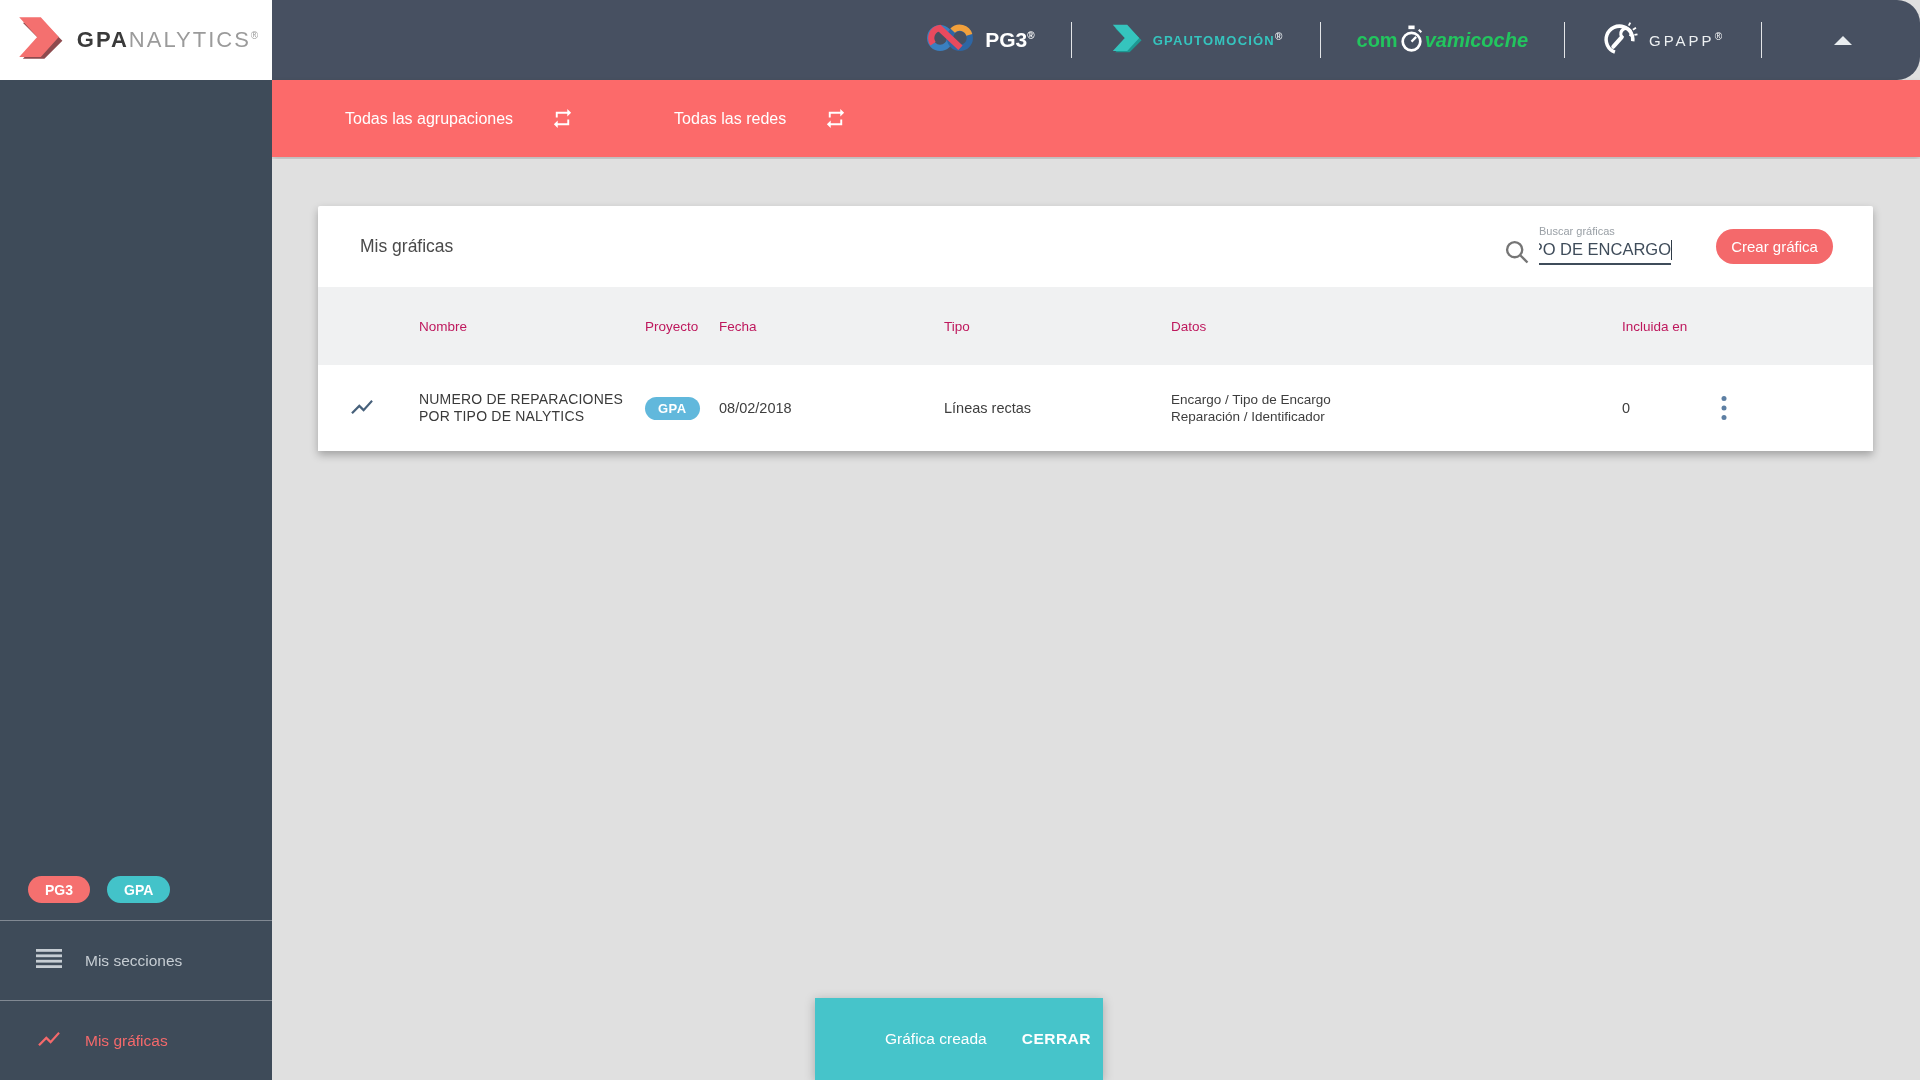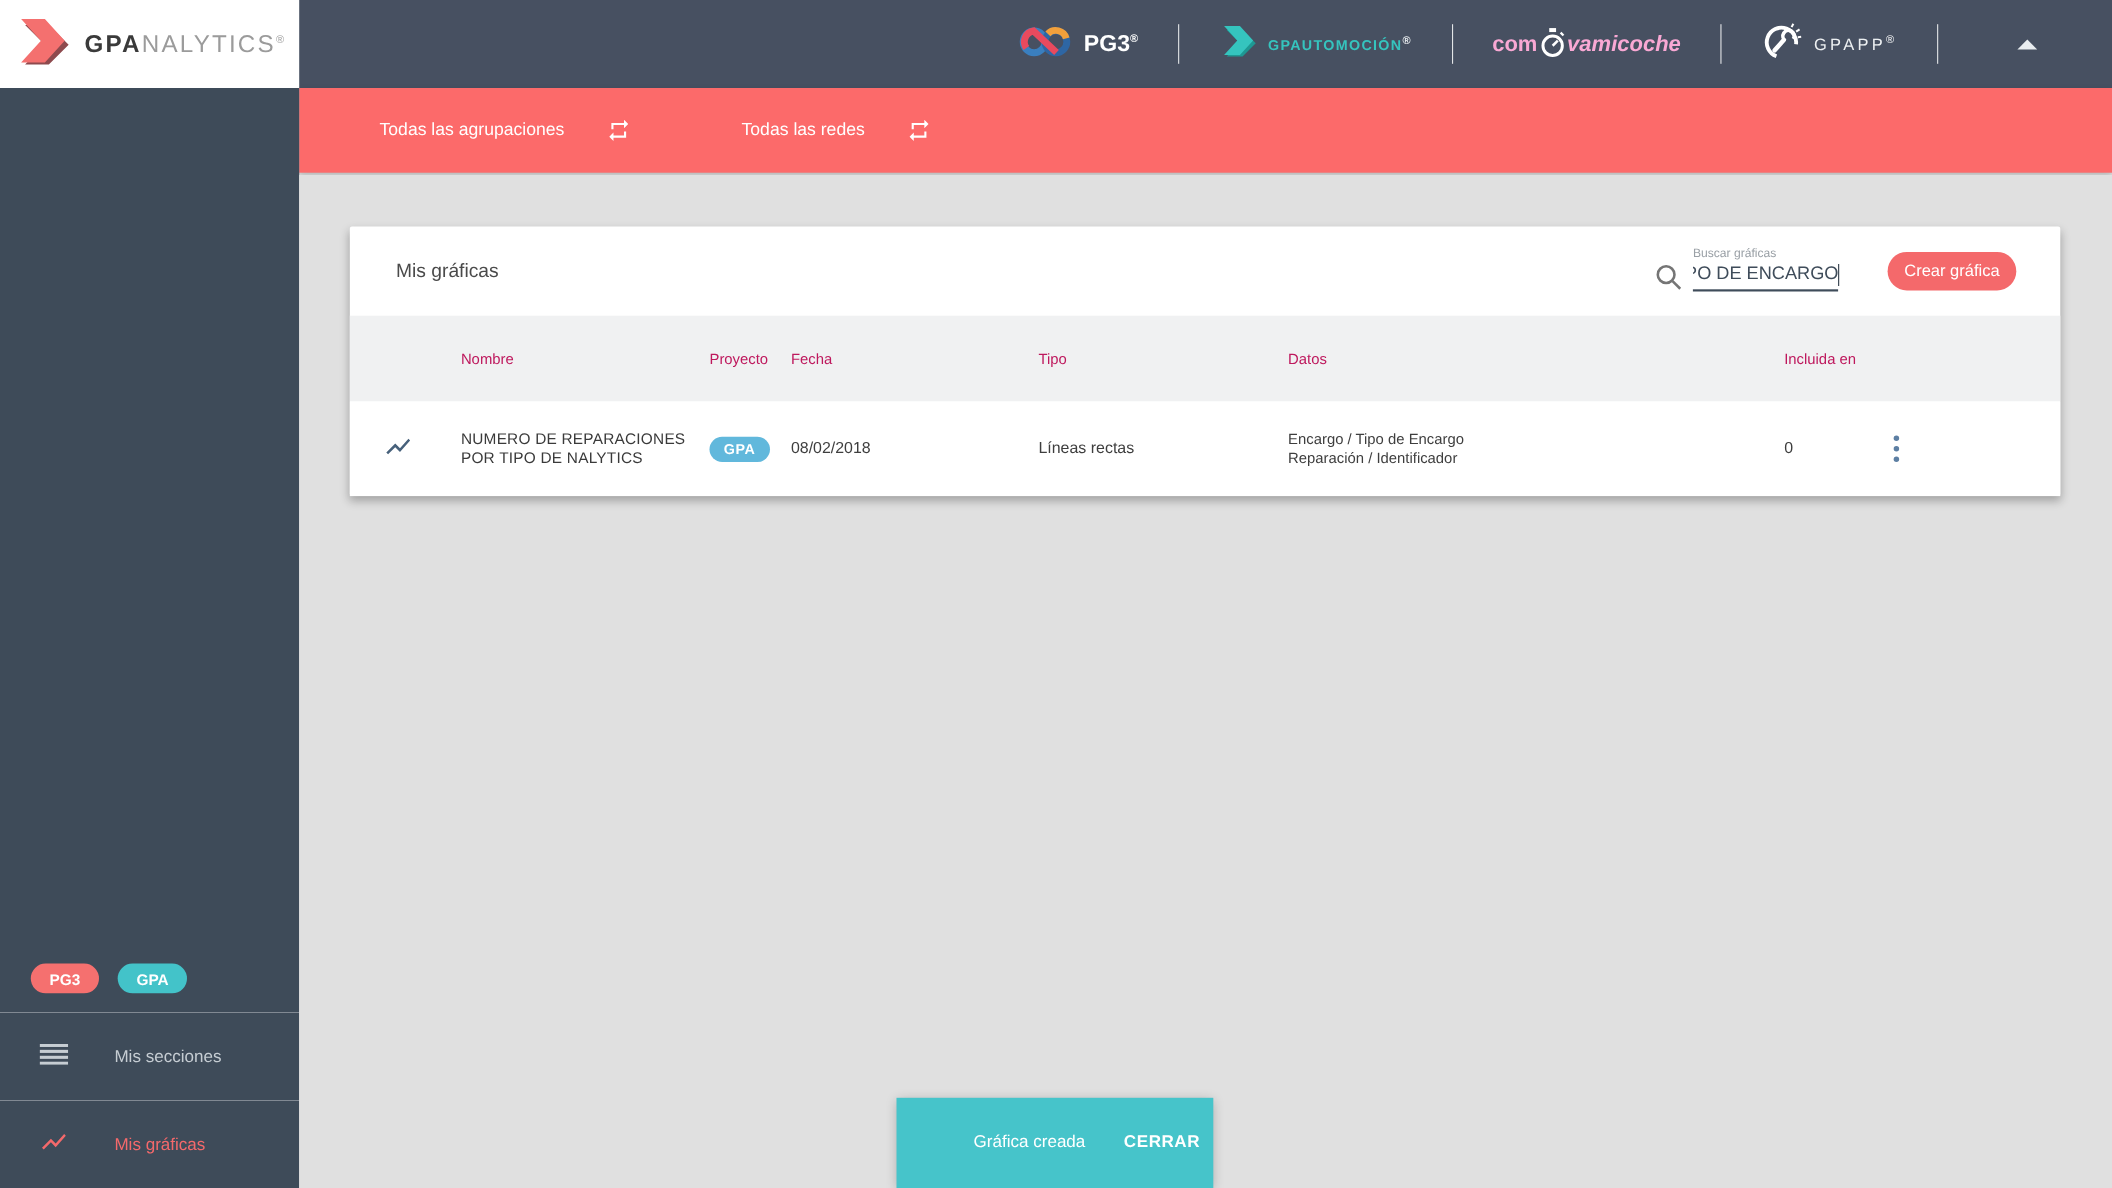--- a/index.html
+++ b/index.html
@@ -1,32 +1,32 @@
 <!DOCTYPE html>
 <html><head>
 <meta charset="utf-8">
 <style>
   * { margin:0; padding:0; box-sizing:border-box; }
   html,body { width:1920px; height:1080px; overflow:hidden; font-family:"Liberation Sans", sans-serif; background:#E0E0E0; }
   button { font-family:"Liberation Sans", sans-serif; cursor:pointer; }
 
   
-  .top-header { position:absolute; left:0; top:0; width:1920px; height:80px; background:#475061; display:flex; }
+  .top-header { position:absolute; left:0; top:0; width:1920px; height:80px; background:#475061; display:flex;border-radius:23px; }
   .logo-box { width:272px; height:80px; background:#FFFFFF; display:flex; align-items:center; justify-content:center; gap:11px; flex:none; }
   .brand-text { font-size:22px; letter-spacing:2px; color:#9B9B9B; white-space:nowrap; }
   .brand-text .b { color:#3A3A3A; font-weight:bold; }
   .reg-g { font-size:10px; color:#9B9B9B; vertical-align:super; }
   .partner-strip { margin-left:auto; display:flex; align-items:center; padding-right:62px; }
   .vdiv { width:1px; height:36px; background:rgba(255,255,255,0.85); margin:0 36px; flex:none; }
   .partner { display:flex; align-items:center; }
   .pg3-label { color:#fff; font-size:21px; font-weight:bold; margin-left:11px; }
   .reg-w { font-size:10px; color:#fff; vertical-align:super; }
   .auto-label { color:#35C4BE; font-size:13px; font-weight:bold; letter-spacing:1.2px; margin-left:9px; }
   .auto-label .reg-w { color:#E8ECEF; }
-  .comprova-pre, .comprova-post { color:#f9a8d4; font-size:20px; font-weight:600; }
+  .comprova-pre, .comprova-post { color:#22c55e; font-size:20px; font-weight:600; }
   .comprova-post { font-style:italic; }
   .comprova svg { margin:2px 1px 0 1px; }
   .gpapp-label { color:#EDF0F2; font-size:15px; letter-spacing:3px; margin-left:11px; }
   .collapse-btn { margin-left:30px; background:none; border:none; padding:6px; display:flex; }
   .tri-up { width:0; height:0; border-left:9px solid transparent; border-right:9px solid transparent; border-bottom:9px solid #E9EDF0; }
 
   
   .filter-bar { position:absolute; left:272px; top:80px; width:1648px; height:77px; background:#FC6A6A; display:flex; align-items:center; box-shadow:0 3px 6px rgba(0,0,0,0.18); }
   .filter-group { display:flex; align-items:center; gap:38px; color:#fff; font-size:16px; }
   .fg-1 { margin-left:73px; }
@@ -36,21 +36,21 @@
   .user-name { color:#fff; font-size:14px; margin-right:42px; white-space:nowrap; }
   .logout-btn { color:#fff; font-size:19px; background:none; border:none; margin-right:13px; white-space:nowrap; }
 
   
   .sidebar { position:absolute; left:0; top:80px; width:272px; height:1000px; background:#3E4B59; }
   .sidebar-bottom { position:absolute; bottom:0; left:0; right:0; }
   .badge-row { display:flex; gap:17px; padding:0 0 17px 28px; }
   .badge { height:27px; border-radius:14px; display:inline-flex; align-items:center; padding:0 17px; color:#fff; font-size:14px; font-weight:bold; }
   .badge-pg3 { background:#F5706F; }
   .badge-gpa { background:#43C3C9; }
-  .menu-item { height:80px; border-top:1px solid rgba(255,255,255,0.35); display:flex; align-items:center; padding-left:36px; gap:42px; font-size:15.5px; color:#C6CDD3; cursor:pointer; }
+  .menu-item { height:80px; border-top:1px solid rgba(255,255,255,0.35); display:flex; align-items:center; padding-left:36px; gap:23px; font-size:15.5px; color:#C6CDD3; cursor:pointer; }
   .menu-item.active { color:#F4696B; }
 
   
   .main { position:absolute; left:272px; top:159px; width:1648px; height:921px; background:#E0E0E0; }
   .card { position:absolute; left:46px; top:47px; width:1555px; background:#fff; border-radius:2px; box-shadow:0 4px 9px rgba(0,0,0,0.28); }
   .card-header { height:81px; display:flex; align-items:center; padding-left:42px; }
   .card-title { font-size:17.5px; color:#4A4A4A; font-weight:normal; }
   .search-wrap { margin-left:auto; display:flex; align-items:center; padding-right:40px; }
   .search-icon-btn { background:none; border:none; display:flex; margin-top:10px; }
   .search-field { width:132px; margin-left:8px; border-bottom:2px solid #3F4C5A; padding-bottom:3px; position:relative; top:-2px; }

